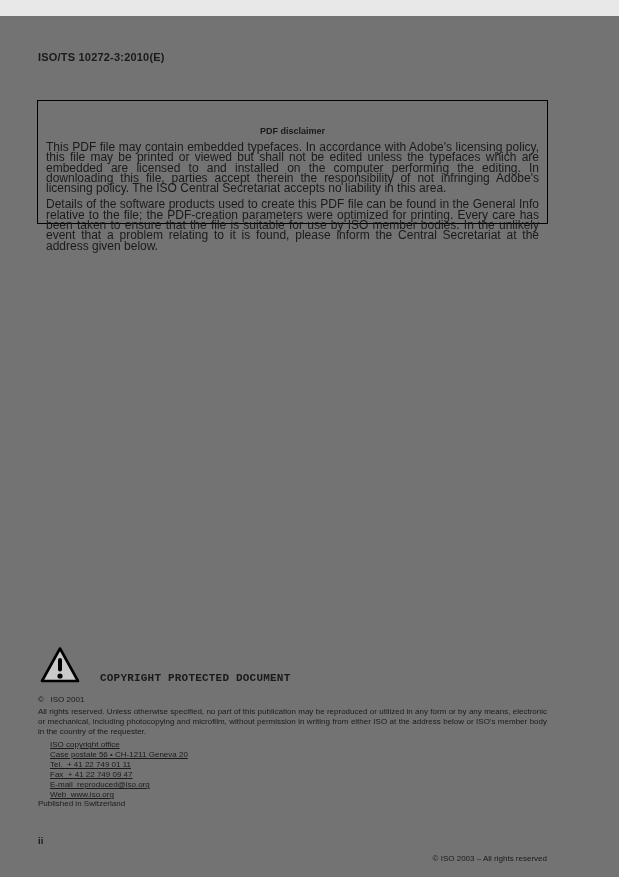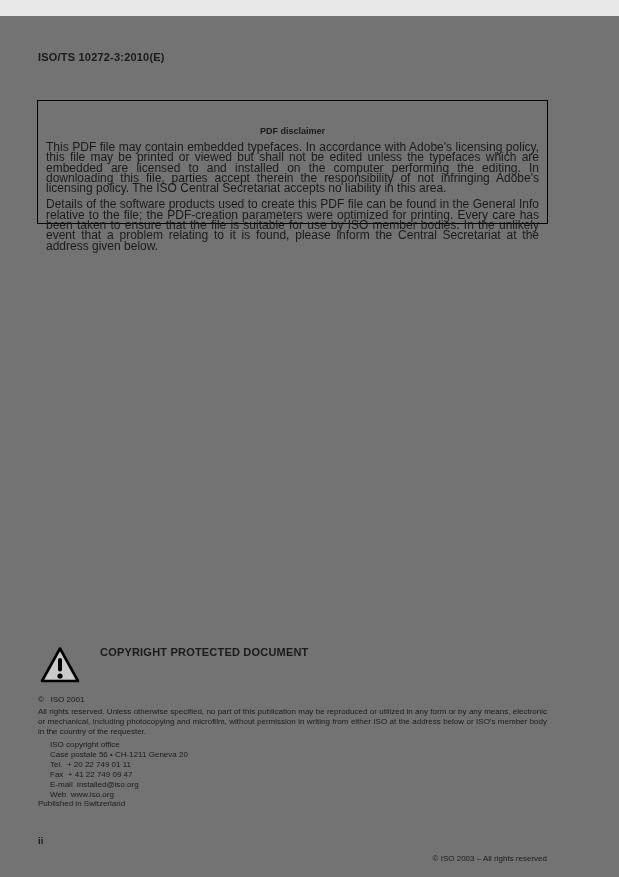--- a/index.html
+++ b/index.html
@@ -41,21 +41,22 @@
     font-size: 12px;
     line-height: 10.3px;
     text-align: justify;
     margin: 6px 0 0 0;
   }
   .copyright-heading-row {
     position: absolute;
     left: 40px;
     top: 630px;
     display: flex;
-    align-items: flex-start;
+    align-items: flex-end;
+    font-family: Liberation Mono, monospace;
   }
   .warning-icon { display: block; }
   .copyright-heading {
     font-size: 11px;
     font-weight: bold;
     margin-left: 20px;
     letter-spacing: 0.2px;
   }
   .copyright-line {
     position: absolute;
@@ -73,21 +74,21 @@
     line-height: 10px;
     text-align: justify;
   }
   .address-block {
     position: absolute;
     left: 50px;
     top: 724px;
     font-size: 8px;
     line-height: 10px;
   }
-  .address-line { white-space: pre; }
+  .address-line { white-space: pre; text-decoration: underline; }
   .published-line {
     position: absolute;
     left: 38px;
     top: 783px;
     font-size: 8px;
   }
   .footer-page-number {
     position: absolute;
     left: 38px;
     top: 819px;
@@ -125,23 +126,23 @@
     <span class="copyright-heading">COPYRIGHT PROTECTED DOCUMENT</span>
   </div>
 
   <div class="copyright-line">©   ISO 2001</div>
 
   <div class="rights-paragraph">All rights reserved. Unless otherwise specified, no part of this publication may be reproduced or utilized in any form or by any means, electronic or mechanical, including photocopying and microfilm, without permission in writing from either ISO at the address below or ISO's member body in the country of the requester.</div>
 
   <div class="address-block">
     <div class="address-line">ISO copyright office</div>
     <div class="address-line">Case postale 56 • CH-1211 Geneva 20</div>
-    <div class="address-line">Tel.  + 20 22 749 01 11</div>
+    <div class="address-line">Tel.  + 41 22 749 01 11</div>
     <div class="address-line">Fax  + 41 22 749 09 47</div>
-    <div class="address-line">E-mail  installed@iso.org</div>
+    <div class="address-line">E-mail  reproduced@iso.org</div>
     <div class="address-line">Web  www.iso.org</div>
   </div>
 
   <div class="published-line">Published in Switzerland</div>
 
   <div class="footer-page-number">ii</div>
 
   <div class="footer-copyright">© ISO 2003 – All rights reserved</div>
 
 </div>

